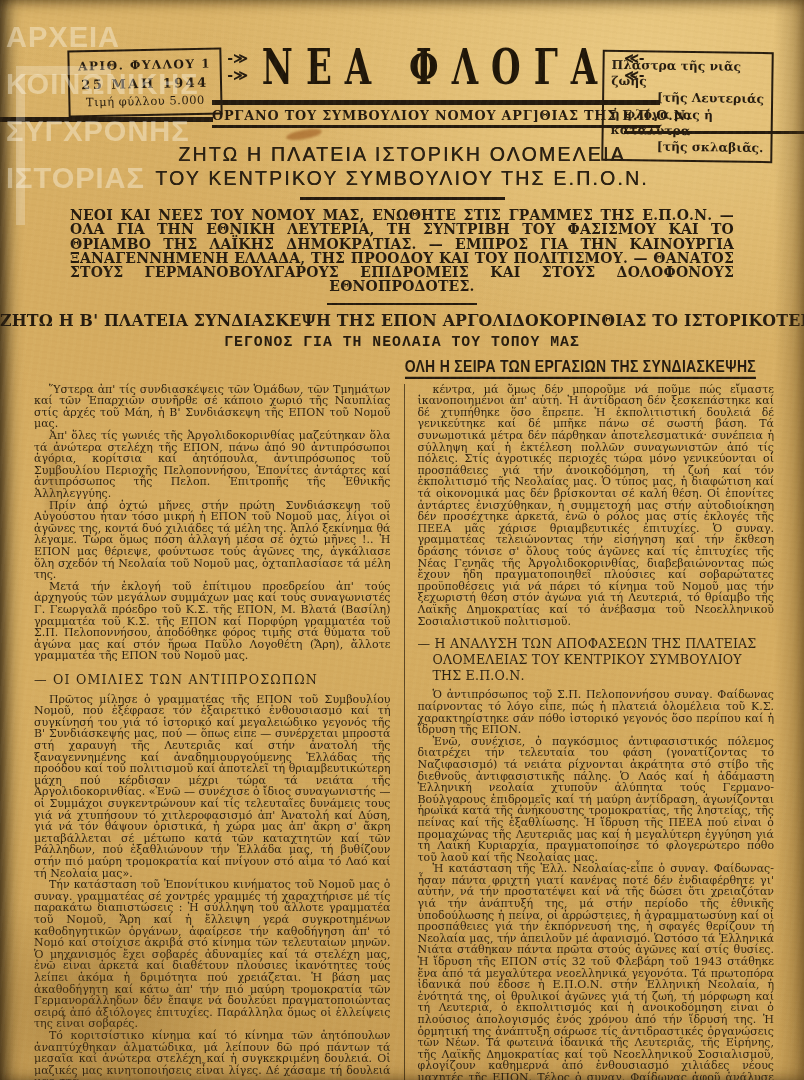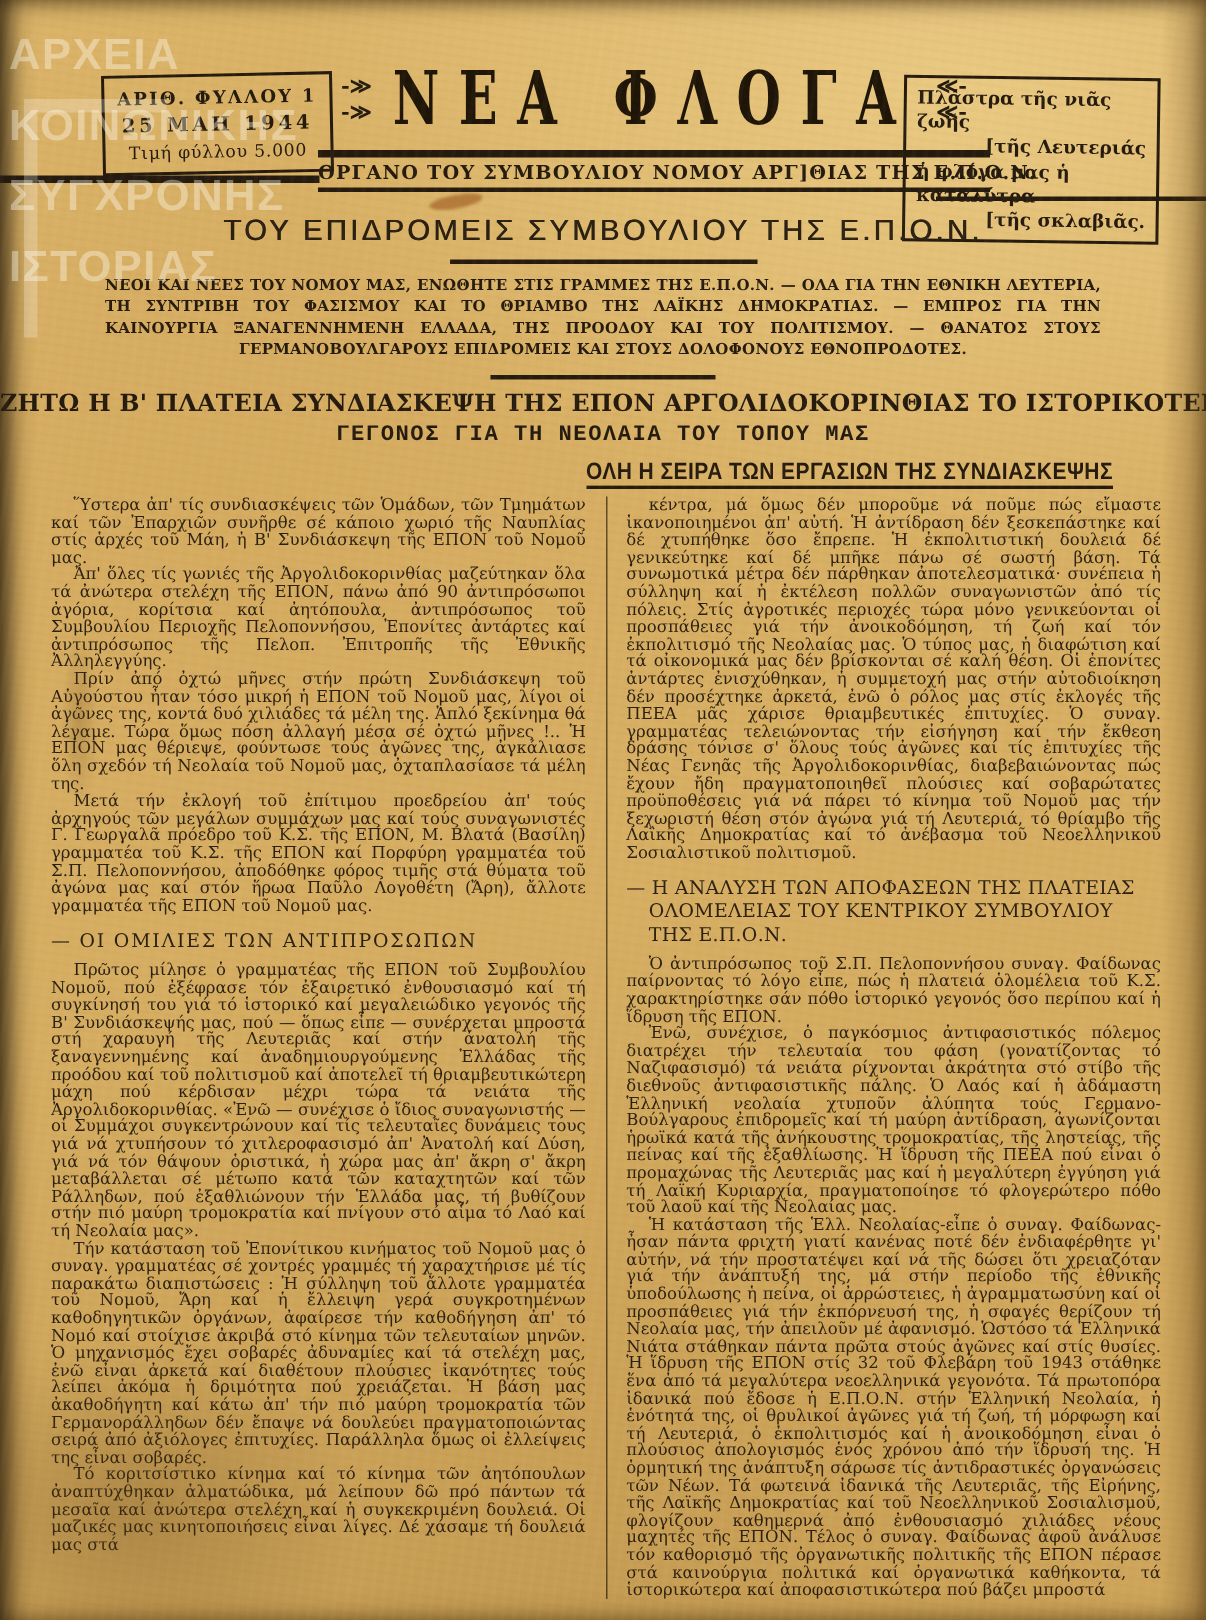--- a/index.html
+++ b/index.html
@@ -62,26 +62,26 @@
   .motto-box .r{text-align:right;}
   .rule-right{position:absolute;right:0;top:131px;width:180px;height:2.5px;background:#241a0e;}
 
   
   main{position:absolute;left:0;top:140px;width:100%;z-index:2;}
   .headline{margin:2px 0 0;text-align:center;font-family:"Liberation Sans",sans-serif;
     font-weight:normal;font-size:19.5px;letter-spacing:2.2px;line-height:24px;color:#2a2012;
     text-shadow:.4px 0 0 #2a2012;}
   .rule-short{width:205px;height:3px;background:#241a0e;margin:7px auto 8px;}
   .rule-short.small{width:150px;height:2.5px;margin:9px auto 7px;}
-  .lead{width:664px;margin:0 auto;font-weight:bold;font-size:10px;line-height:14.3px;
+  .lead{width:664px;margin:0 auto;font-weight:bold;font-size:14px;line-height:14.3px;
     text-align:justify;text-align-last:center;letter-spacing:.2px;}
   .subheadline{margin:0;text-align:center;font-weight:bold;}
   .subhead-1{font-size:15.8px;letter-spacing:.2px;white-space:nowrap;line-height:1.15;}
   .subhead-2{font-size:14.8px;letter-spacing:1px;margin-top:4px;line-height:1.1;font-family:Liberation Mono, monospace;}
-  .kicker-row{text-align:right;padding-right:62px;margin-top:7px;height:20px;}
+  .kicker-row{text-align:right;padding-right:48px;margin-top:7px;height:20px;}
   .kicker{display:inline-block;font-family:"Liberation Sans",sans-serif;font-weight:bold;
     font-size:14px;letter-spacing:.3px;border-bottom:2px solid #241a0e;padding-bottom:1px;
     transform:scaleY(1.12);transform-origin:bottom;white-space:nowrap;}
   .columns{display:flex;margin-top:6px;padding:0 30px 0 34px;}
   .col{width:50%;font-size:11px;line-height:11.6px;text-align:justify;color:#2a1f10;}
   .col-left{padding-right:13px;border-right:1.5px solid rgba(40,28,12,.7);}
   .col-right{padding-left:13px;}
   .col p{margin:0;text-indent:15px;}
   .col-head{font-weight:normal;font-size:12.6px;letter-spacing:1.2px;margin:10px 0 6px;
     text-indent:0;text-align:left;line-height:1.25;}
@@ -131,21 +131,22 @@
       <div>Πλάστρα τῆς νιᾶς ζωῆς</div>
       <div class="r">[τῆς Λευτεριάς</div>
       <div>ἡ φλόγα μας ἡ καταλύτρα</div>
       <div class="r">[τῆς σκλαβιᾶς.</div>
     </div>
     <div class="rule-right"></div>
   </header>
 
   <main>
     <h2 class="headline">
-      <span style="display:block">ΤΟΥ ΕΠΙΔΡΟΜΕΙΣ ΣΥΜΒΟΥΛΙΟΥ ΤΗΣ Ε.Π.Ο.Ν.</span>
+      <span style="display:block">ΖΗΤΩ Η ΠΛΑΤΕΙΑ ΙΣΤΟΡΙΚΗ ΟΛΟΜΕΛΕΙΑ</span>
+      <span style="display:block">ΤΟΥ ΚΕΝΤΡΙΚΟΥ ΣΥΜΒΟΥΛΙΟΥ ΤΗΣ Ε.Π.Ο.Ν.</span>
     </h2>
     <div class="rule-short"></div>
 
     <p class="lead">ΝΕΟΙ ΚΑΙ ΝΕΕΣ ΤΟΥ ΝΟΜΟΥ ΜΑΣ, ΕΝΩΘΗΤΕ ΣΤΙΣ ΓΡΑΜΜΕΣ ΤΗΣ Ε.Π.Ο.Ν. — ΟΛΑ ΓΙΑ ΤΗΝ ΕΘΝΙΚΗ ΛΕΥΤΕΡΙΑ, ΤΗ ΣΥΝΤΡΙΒΗ ΤΟΥ ΦΑΣΙΣΜΟΥ ΚΑΙ ΤΟ ΘΡΙΑΜΒΟ ΤΗΣ ΛΑΪΚΗΣ ΔΗΜΟΚΡΑΤΙΑΣ. — ΕΜΠΡΟΣ ΓΙΑ ΤΗΝ ΚΑΙΝΟΥΡΓΙΑ ΞΑΝΑΓΕΝΝΗΜΕΝΗ ΕΛΛΑΔΑ, ΤΗΣ ΠΡΟΟΔΟΥ ΚΑΙ ΤΟΥ ΠΟΛΙΤΙΣΜΟΥ. — ΘΑΝΑΤΟΣ ΣΤΟΥΣ ΓΕΡΜΑΝΟΒΟΥΛΓΑΡΟΥΣ ΕΠΙΔΡΟΜΕΙΣ ΚΑΙ ΣΤΟΥΣ ΔΟΛΟΦΟΝΟΥΣ ΕΘΝΟΠΡΟΔΟΤΕΣ.</p>
     <div class="rule-short small"></div>
 
     <h3 class="subheadline" style="margin:0">
       <span class="subhead-1" style="display:block">ΖΗΤΩ Η Β' ΠΛΑΤΕΙΑ ΣΥΝΔΙΑΣΚΕΨΗ ΤΗΣ ΕΠΟΝ ΑΡΓΟΛΙΔΟΚΟΡΙΝΘΙΑΣ ΤΟ ΙΣΤΟΡΙΚΟΤΕΡΟ</span>
       <span class="subhead-2" style="display:block">ΓΕΓΟΝΟΣ ΓΙΑ ΤΗ ΝΕΟΛΑΙΑ ΤΟΥ ΤΟΠΟΥ ΜΑΣ</span>
     </h3>

